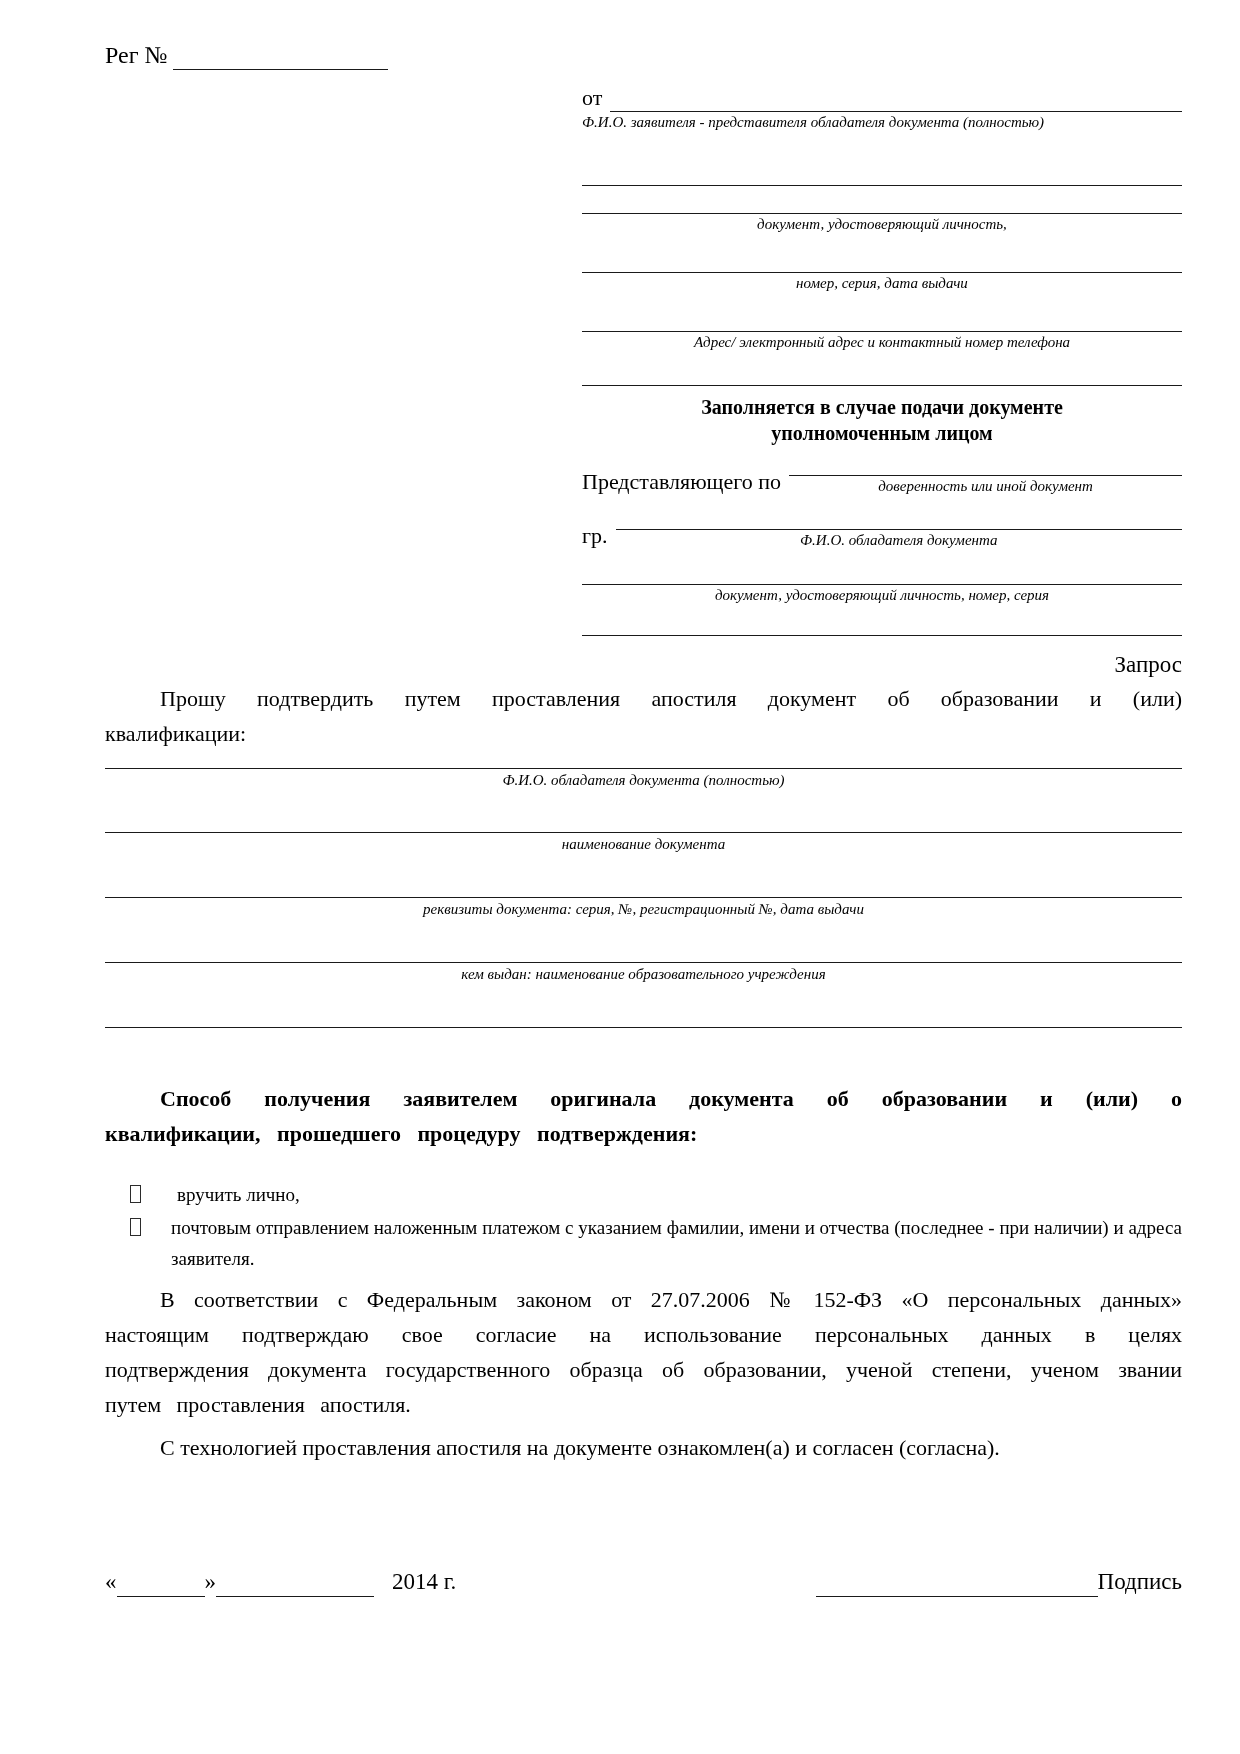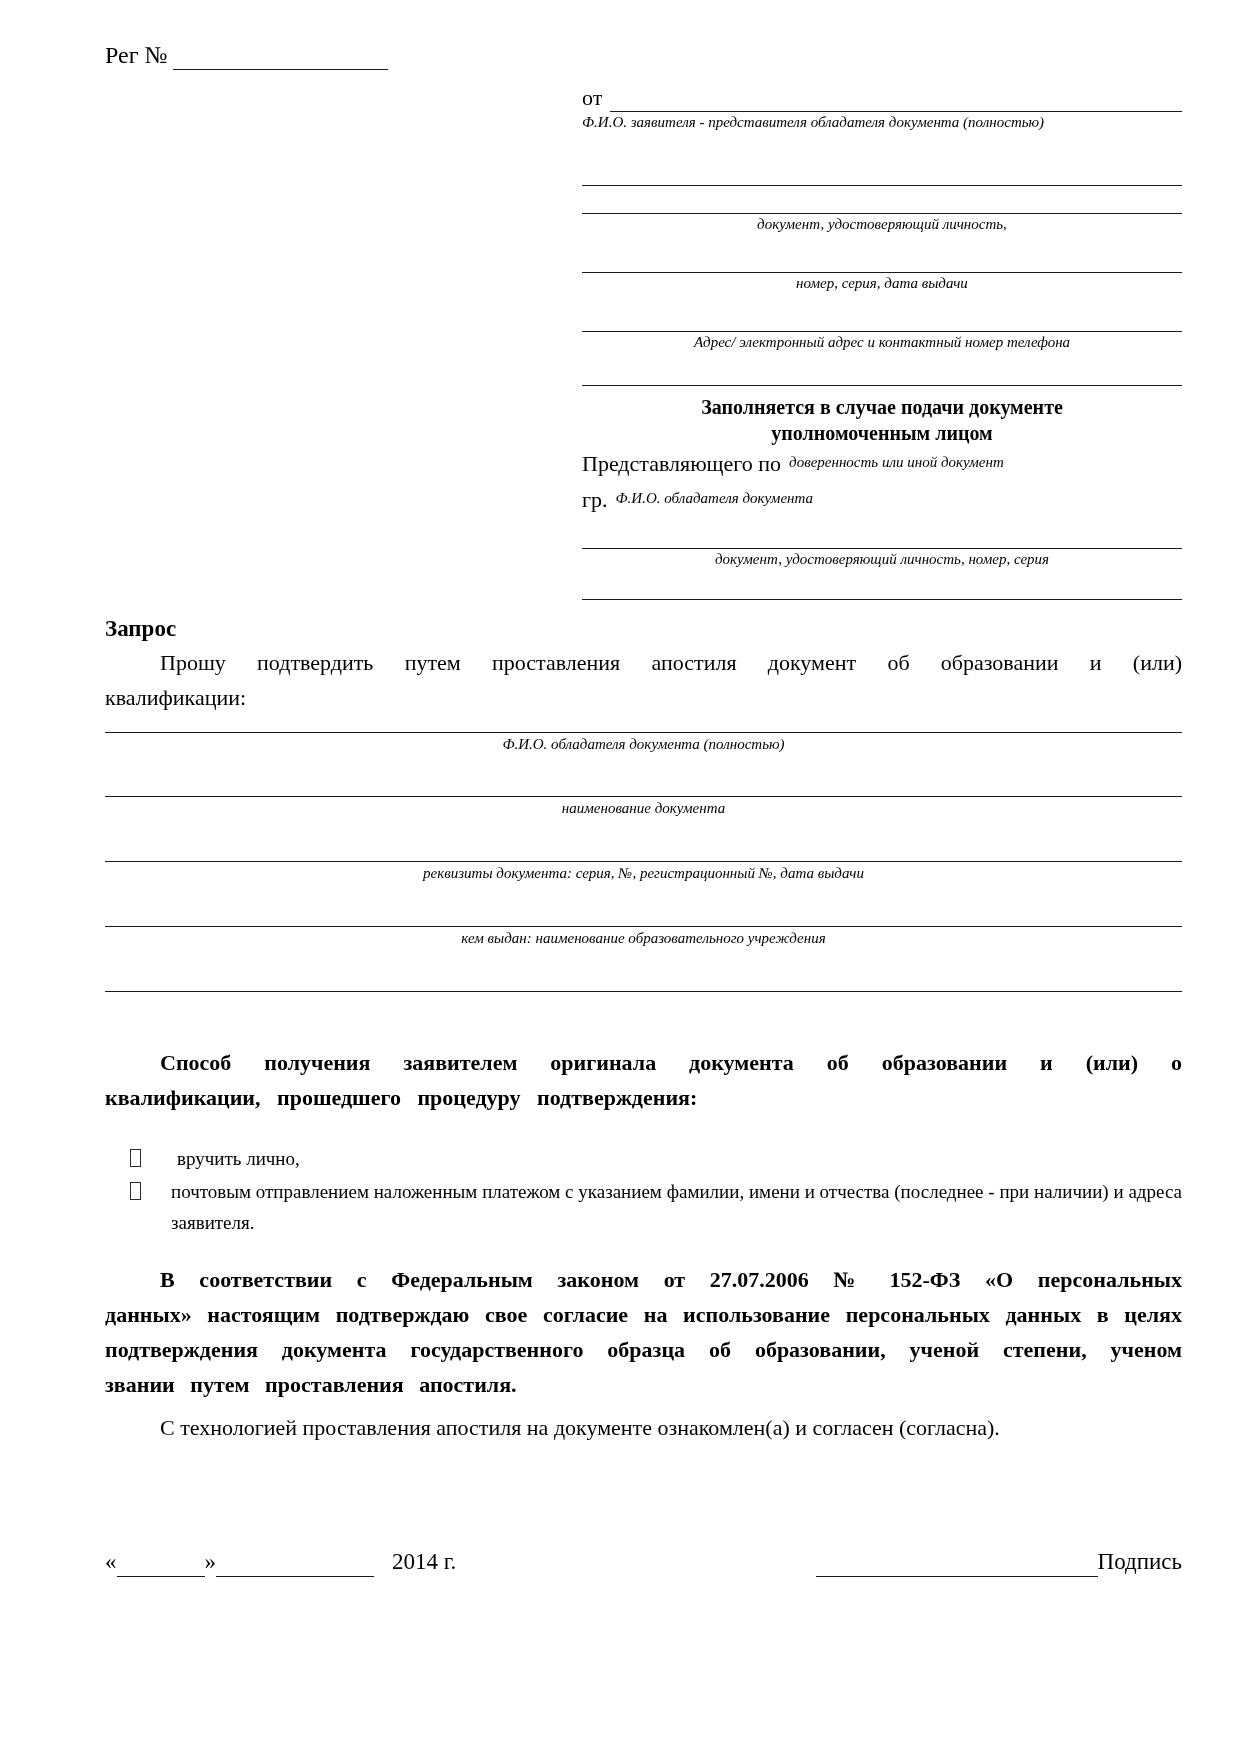--- a/index.html
+++ b/index.html
@@ -21,42 +21,42 @@
   .grow { flex:1 1 auto; }
 
   
   .reg-row { font-size:24px; line-height:30px; margin-top:4px; }
   .reg-row .uline { display:inline-block; width:215px; height:24px; vertical-align:bottom; }
 
   
   .right-col { width:600px; margin-left:auto; margin-top:0; }
   .rc-heading { font-size:23px; line-height:30px; margin-top:2px; }
   .rc-label { font-size:22px; line-height:28px; white-space:nowrap; padding-right:8px; }
-  .line-with-cap { flex:1 1 auto; display:flex; flex-direction:row; }
+  .line-with-cap { flex:1 1 auto; display:flex; flex-direction:column; }
   .line-with-cap .uline { height:26px; }
   .from-row { margin-top:14px; }
   .blank-line { height:32px; }
   .bl1 { margin-top:22px; }
   .cap-line { height:28px; }
   .cl1 { margin-top:0; }
   .cl2 { margin-top:11px; }
   .cl3 { margin-top:11px; }
   .bl2 { margin-top:2px; height:32px; }
   .rc-note {
     font-size:20px; font-weight:bold; line-height:26px;
     text-align:center; max-width:470px; margin:8px auto 0 auto;
   }
   .repr-row { margin-top:4px; }
   .gr-row { margin-top:8px; }
   .cl4 { margin-top:9px; height:26px; }
   .bl3 { margin-top:1px; height:30px; }
 
   
   .request-title {
-    font-size:23px; font-weight:bold; text-align:left;
+    font-size:23px; font-weight:normal; text-align:right;
     margin-top:14px; line-height:30px;
   }
   .para {
     font-size:22px; line-height:35px;
     text-align:justify; text-align-last:left;
     text-indent:55px;
   }
   .wide-justify { word-spacing:12px; }
   .intro-para { margin-top:1px; }
 
@@ -77,21 +77,21 @@
   .checkbox {
     width:11px; height:18px; border:1px solid #2b2b2b;
     flex:0 0 auto; margin-top:6px;
   }
   .option-text {
     font-size:19px; line-height:31px; margin-left:30px;
     text-align:justify; text-align-last:left; flex:1 1 auto;
   }
   .opt1 .option-text { margin-left:36px; }
 
-  .consent-para { margin-top:24px; word-spacing:10px;font-weight:bold; }
+  .consent-para { margin-top:8px; word-spacing:10px; }
   .tech-para { margin-top:8px; }
 
   
   .footer {
     display:flex; justify-content:space-between; align-items:flex-end;
     margin-top:102px; font-size:23px; line-height:30px;
   }
   .date-group { display:flex; align-items:flex-end; }
   .date-line1 { display:inline-block; width:88px; height:24px; }
   .date-line2 { display:inline-block; width:158px; height:24px; }

